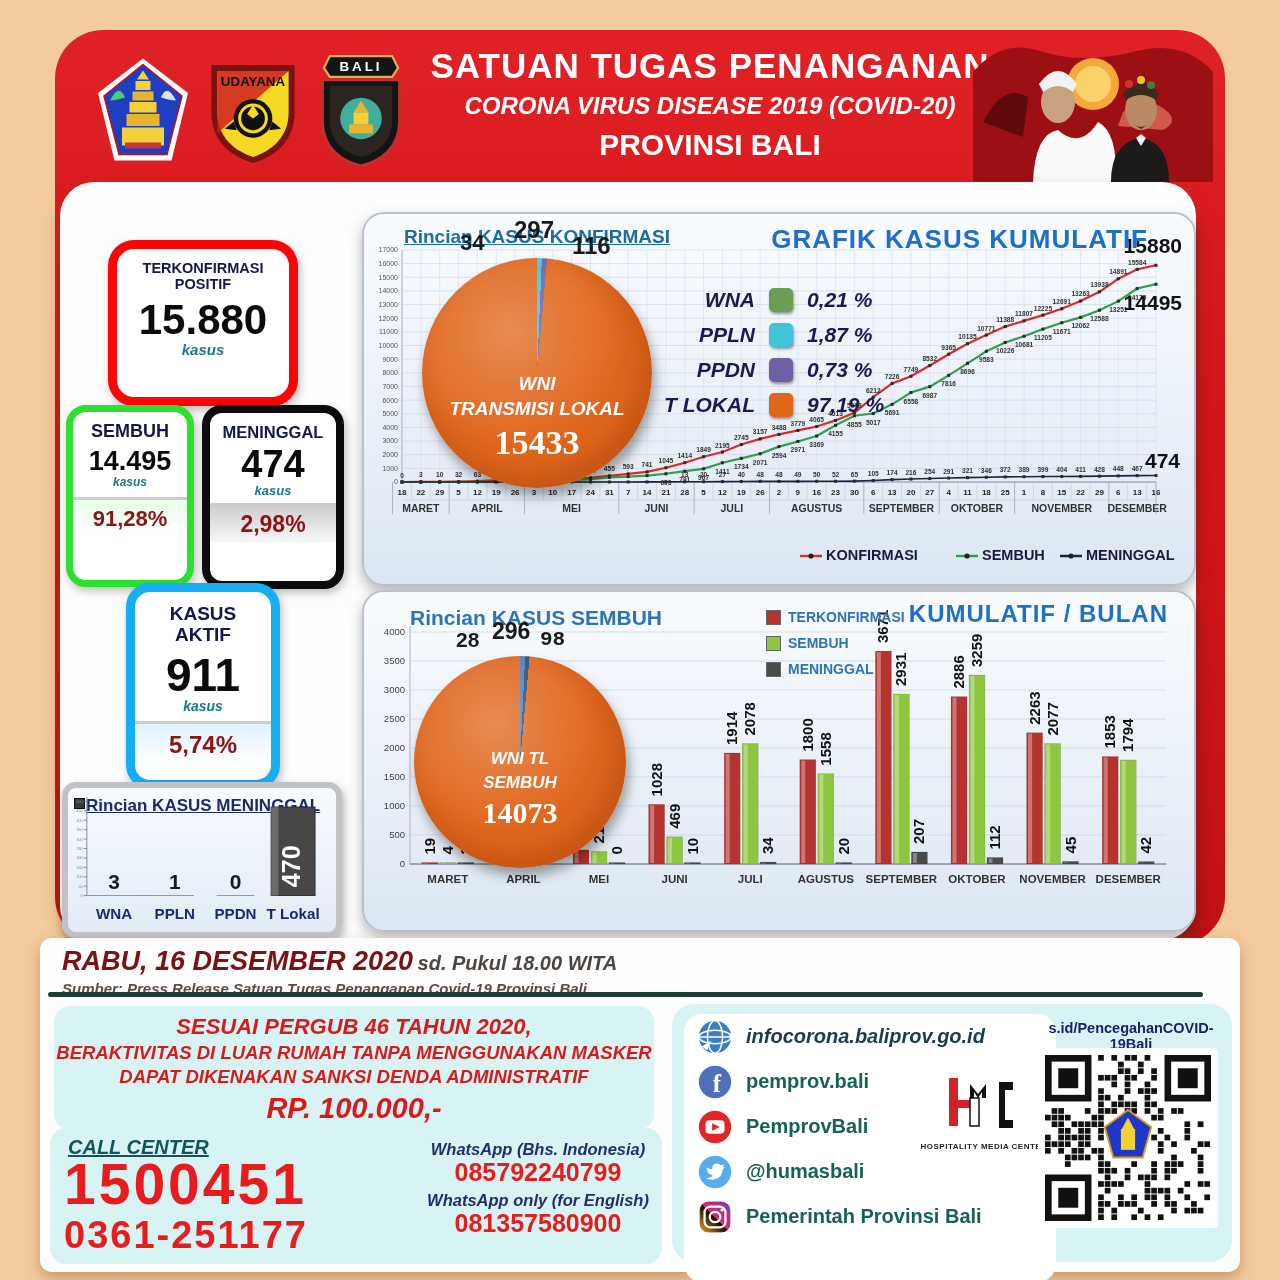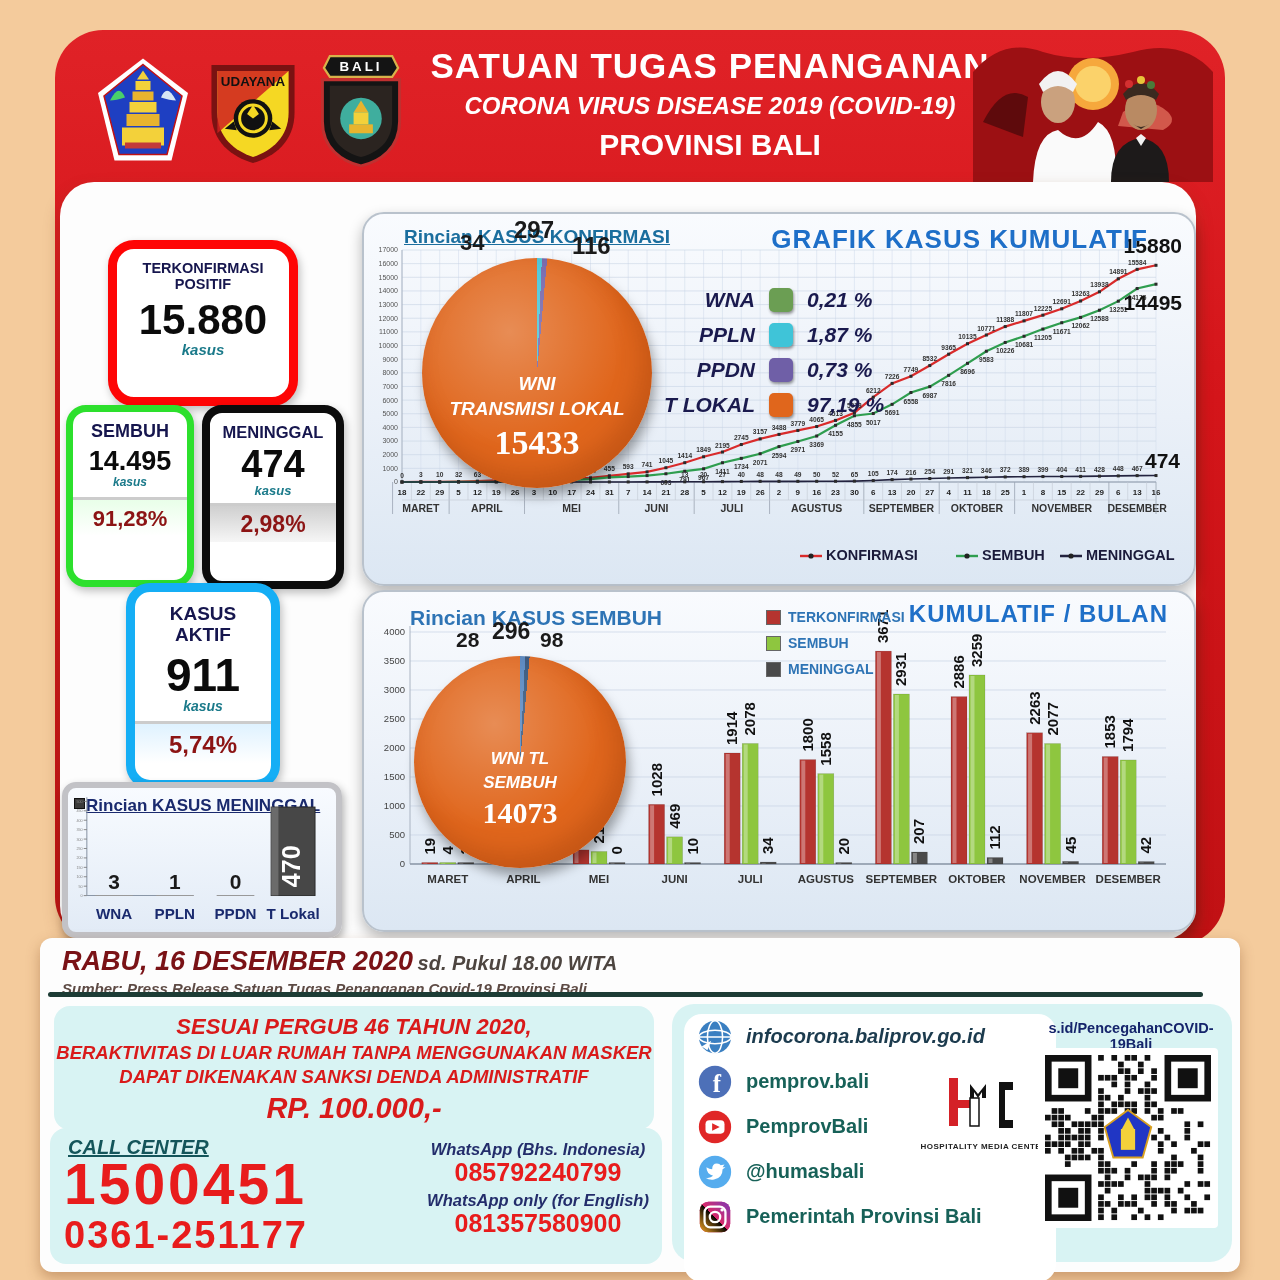--- a/index.html
+++ b/index.html
@@ -89,21 +89,21 @@
   .pie-cv{top:72%;font-size:34px;font-weight:bold;font-family:Liberation Serif, serif;}
   .pie-bottom .pie-c1{top:44%;font-size:17px;}
   .pie-bottom .pie-c2{top:55%;font-size:17px;}
   .pie-bottom .pie-cv{top:66%;font-size:30px;}
   .pie-lab{position:absolute;font-weight:bold;color:#1a1a1a;}
   .lab-34{left:96px;top:16px;font-size:22px;}
   .lab-297{left:150px;top:2px;font-size:24px;}
   .lab-116{left:208px;top:18px;font-size:24px;text-align:center;}
   .lab-28{left:92px;top:36px;font-size:21px;}
   .lab-296{left:128px;top:26px;font-size:23px;}
-  .lab-98{left:176px;top:36px;font-size:21px;}
+  .lab-98{left:176px;top:36px;font-size:21px;font-family:Liberation Mono, monospace;}
 
   .legend-top{position:absolute;left:295px;top:68px;}
   .legend-top .row{display:flex;align-items:center;height:35px;}
   .legend-top .lname{width:96px;text-align:right;font-size:21px;font-weight:bold;font-style:italic;color:#1a1a4e;}
   .legend-top .sw{width:24px;height:24px;border-radius:5px;margin:0 14px;box-shadow:1px 2px 3px rgba(0,0,0,.4);}
   .legend-top .lpct{font-size:21px;font-weight:bold;font-style:italic;color:#1a1a4e;}
 
   .legend-bars{position:absolute;left:402px;top:12px;}
   .legend-bars .row{display:flex;align-items:center;height:26px;}
   .legend-bars .sw{width:13px;height:13px;margin-right:7px;border:1px solid #666;}
@@ -191,21 +191,21 @@
       <path d="M5 18 h52 v28 c0 18 -13 27 -26 30 c-13 -3 -26 -12 -26 -30 z" fill="#141414" stroke="#c03030" stroke-width="2"></path>
       <path d="M10 22 h42 v23 c0 15 -10 22 -21 25 c-11 -3 -21 -10 -21 -25 z" fill="#2b2420"></path>
       <circle cx="31" cy="44" r="14" fill="#3fae9e"></circle>
       <polygon points="31,32 36,40 26,40" fill="#e8b42e"></polygon>
       <rect x="26" y="40" width="10" height="8" fill="#f3d13a"></rect>
       <rect x="23" y="48" width="16" height="6" fill="#e8b42e"></rect>
     </svg>
   </div>
   <div class="header-title">
     <div class="t1">SATUAN TUGAS PENANGANAN</div>
-    <div class="t2">CORONA VIRUS DISEASE 2019 (COVID-19)</div>
+    <div class="t2">CORONA VIRUS DISEASE 2019 (COVID-20)</div>
     <div class="t3">PROVINSI BALI</div>
   </div>
   <svg class="officials" viewBox="0 0 240 150">
     <path d="M0 40 q30 -35 70 -20 q40 12 90 0 q50 -14 80 20 v110 h-240z" fill="#9c1013"></path>
     <circle cx="120" cy="52" r="26" fill="#f6a83c"></circle>
     <circle cx="120" cy="52" r="18" fill="#fbd26a"></circle>
     <path d="M10 90 q20 -40 45 -25 l-5 40z" fill="#5e0a0c"></path>
     <path d="M150 80 q25 -18 45 0 q10 10 -5 18 l-45 -4z" fill="#e06a5a" opacity=".8"></path>
     <ellipse cx="85" cy="70" rx="17" ry="21" fill="#caa17e"></ellipse>
     <path d="M66 52 q19 -26 38 0 l-4 8 q-15 -12 -30 0 z" fill="#f2f2f2"></path>

